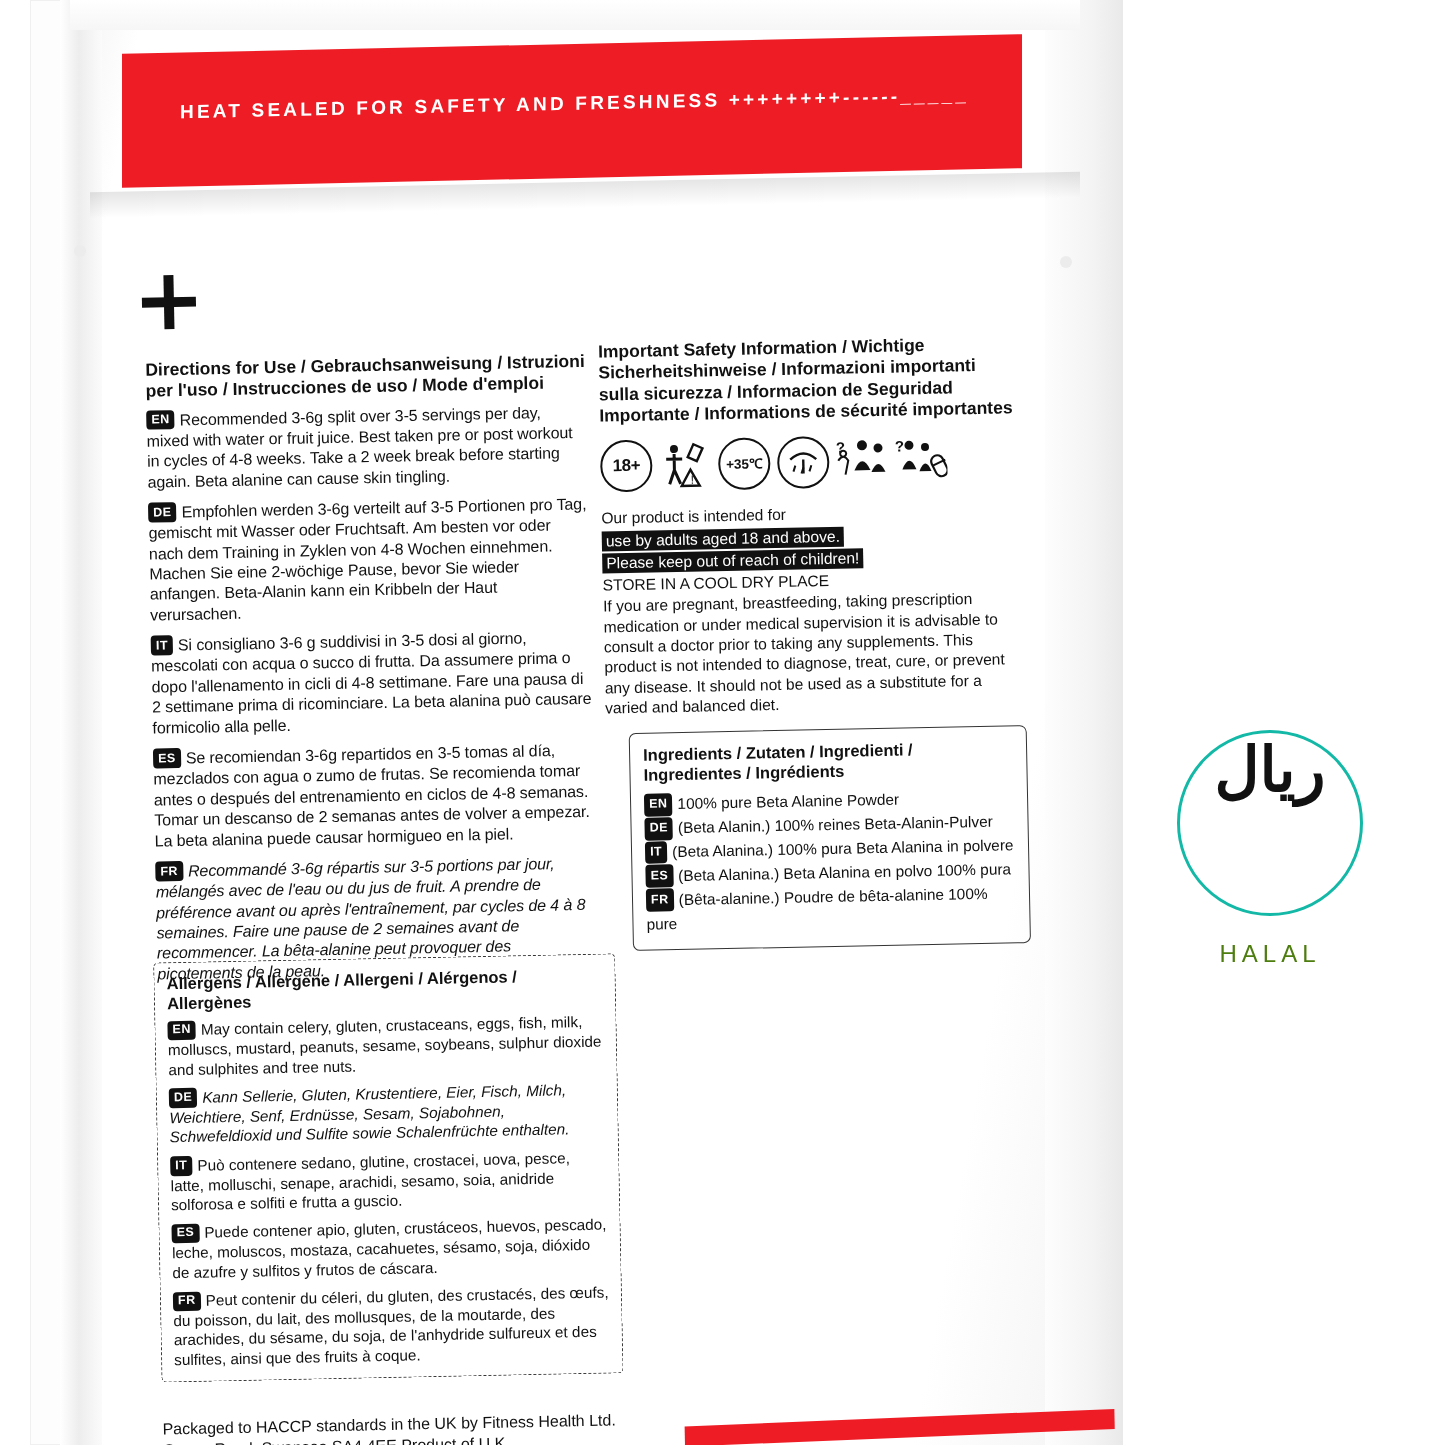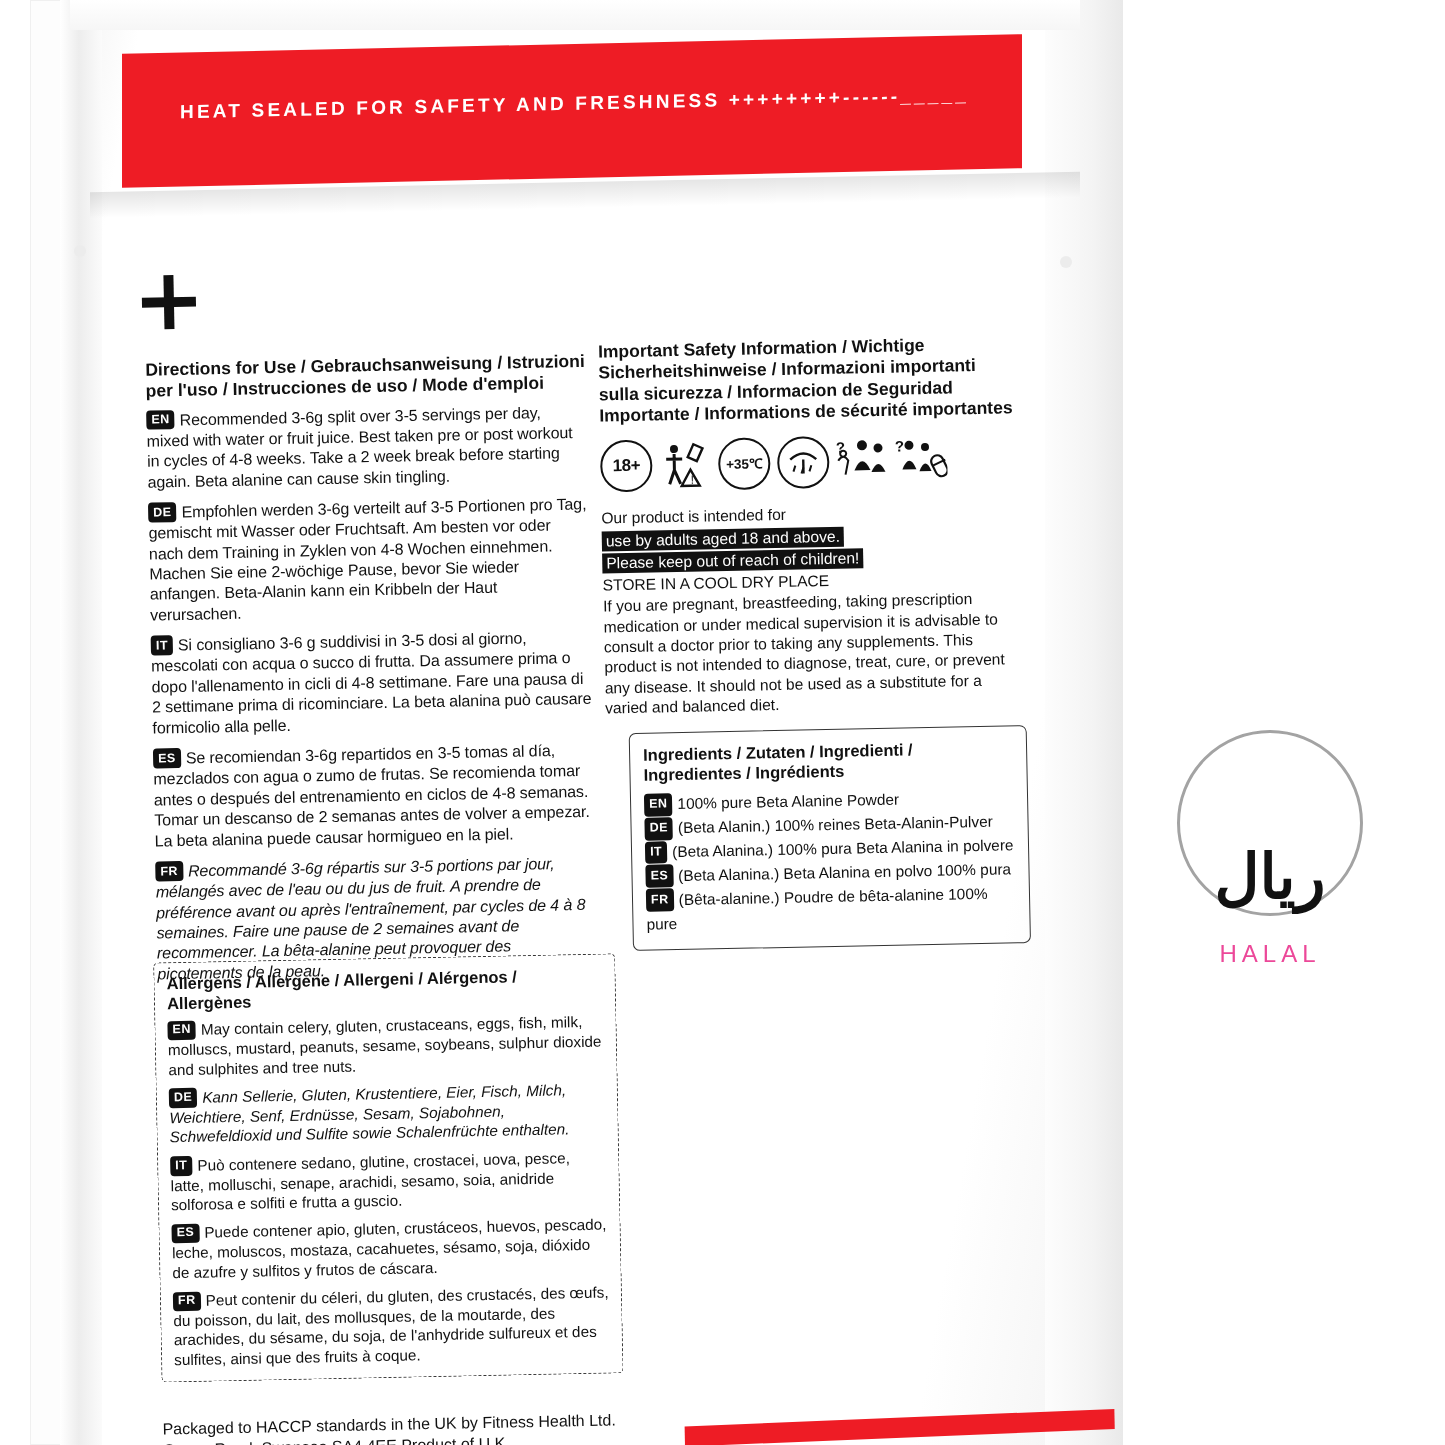--- a/index.html
+++ b/index.html
@@ -95,22 +95,22 @@
     border:1.6px solid #333;border-radius:7px;padding:11px 13px 13px 13px;box-sizing:border-box;
   }
   .ingredients h3.sec{font-size:16.5px;margin-bottom:8px;}
   .ing-line{font-size:15.4px;line-height:1.55;margin:0;}
 
   .bottom-red{position:absolute;left:640px;top:1425px;width:430px;height:20px;background:#ee1c25;transform:skewY(-1.2deg);}
 
   
   .badges{position:absolute;left:1120px;top:730px;width:300px;}
   .badge{display:flex;flex-direction:column;align-items:center;}
-  .badge-circle{width:186px;height:186px;border-radius:50%;border:3px solid #a3a3a3;display:flex;align-items:flex-end;justify-content:center;box-sizing:border-box;}
-  .badge-label{margin-top:24px;font-size:24px;letter-spacing:5px;color:#ec4899;}
+  .badge-circle{width:186px;height:186px;border-radius:50%;border:3px solid #14b8a6;display:flex;align-items:flex-start;justify-content:center;box-sizing:border-box;}
+  .badge-label{margin-top:24px;font-size:24px;letter-spacing:5px;color:#4d7c0f;}
   .halal-text{font-size:62px;font-weight:700;direction:rtl;}
   .vegan-mark{position:relative;width:110px;height:110px;}
 </style>
 </head>
 <body>
 
 <div class="pouch">
   <div class="pouch-body"></div>
   <div class="edge-left"></div>
   <div class="edge-right"></div>

